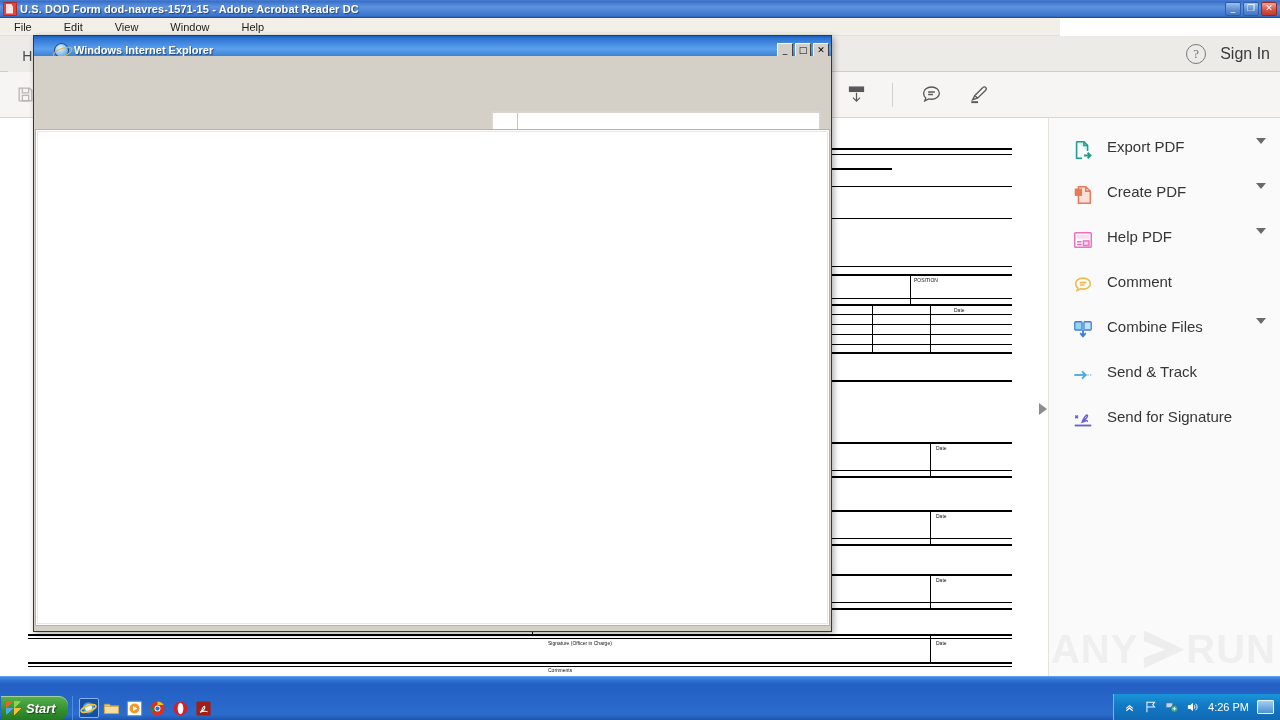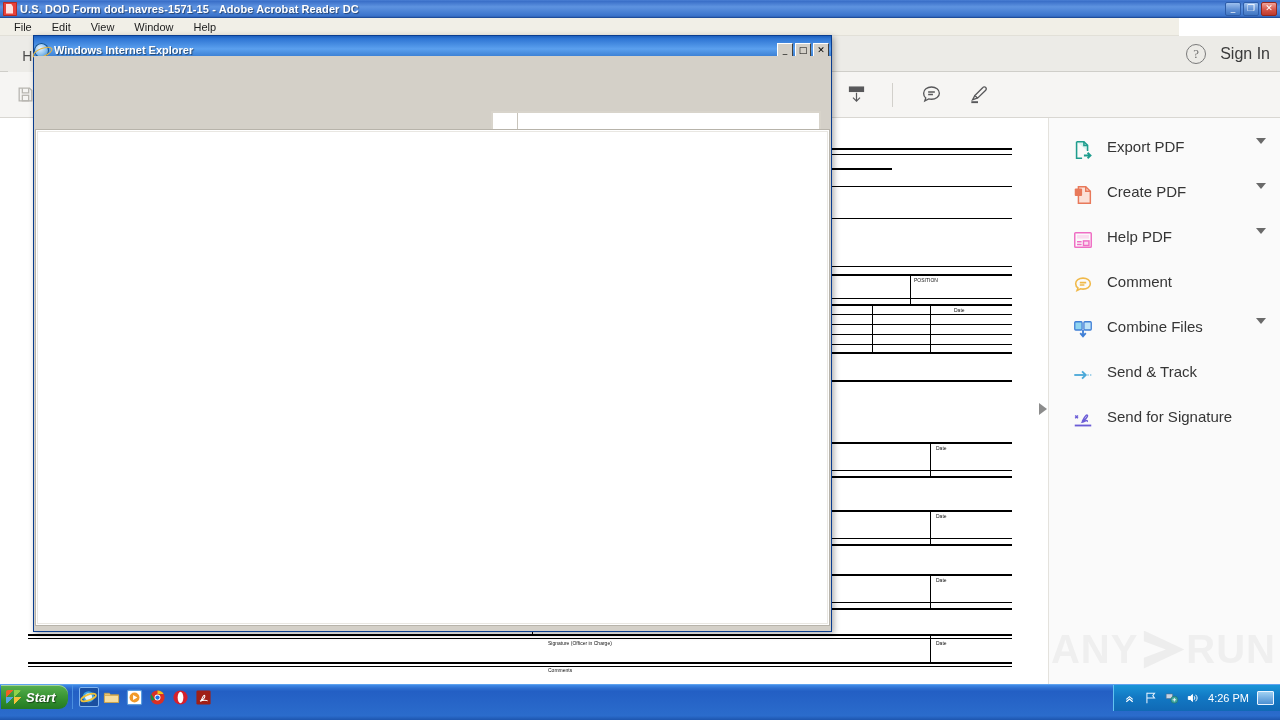--- a/index.html
+++ b/index.html
@@ -41,23 +41,23 @@
     width: 16px; height: 14px;
     background: linear-gradient(to bottom, #9dc0ee, #5f8fd4 55%, #4076c2);
     border: 1px solid #2d5ca8; border-radius: 2px;
     display: flex; align-items: center; justify-content: center;
     color: #fff; font-size: 9px; line-height: 1; font-family: "DejaVu Sans", sans-serif;
   }
   .winbtn.close { background: linear-gradient(to bottom, #f0a49b, #d6564a 55%, #bc3a2e); border-color: #94281f; }
 
   
   .ac-menubar {
-    position: absolute; left: 0; top: 18px; width: 1179px; height: 18px;
+    position: absolute; left: 0; top: 18px; width: 1060px; height: 18px;
     background: #f1efe7; display: flex; align-items: center;
-    padding-left: 6px; gap: 4px;
+    padding-left: 6px; gap: 16px;
     border-bottom: 1px solid #e2e0d8;
   }
   .ac-menubar .mi {
     font-size: 11px; color: #1c1c1c; padding: 1px 8px; white-space: nowrap;
   }
 
   
   .ac-tabstrip {
     position: absolute; left: 0; top: 36px; width: 1280px; height: 36px;
     background: #ecebe7; border-bottom: 1px solid #cfcec9;
@@ -201,21 +201,21 @@
   
   .iewin {
     position: absolute; left: 33px; top: 35px; width: 799px; height: 597px;
     background: #d4d0c8;
     border: 1px solid #0a3d8f;
     box-shadow: 2px 2px 6px rgba(0,0,0,.32);
   }
   .ie-title {
     height: 28px;
     background: linear-gradient(to bottom, #1c5fbd 0%, #2f76d4 10%, #5ba0ee 46%, #2a6ec6 88%, #1b5ab2 100%);
-    display: flex; align-items: center; padding: 0 2px 0 0;
+    display: flex; align-items: center; padding: 0 2px 0 20px;
   }
   .ie-title .ie-ic {
     width: 15px; height: 15px; margin-right: 5px; flex: 0 0 auto;
     border-radius: 50%;
     background: radial-gradient(circle at 40% 35%, #eaf4ff 0%, #8fc3ef 45%, #1d6fc0 100%);
     position: relative; box-shadow: inset 0 0 0 1px #0f4e92;
   }
   .ie-title .ie-ic::after {
     content: ""; position: absolute; left: -2px; top: 5px; width: 19px; height: 7px;
     border: 1.5px solid #e8b53c; border-radius: 50%;
@@ -242,23 +242,23 @@
     position: absolute; left: 1px; top: 73px; width: 795px; height: 497px;
     background: #ffffff; border: 1px solid #b7b3aa;
   }
   .ie-inner {
     position: absolute; left: 1px; top: 1px; right: 1px; bottom: 1px;
     background: #ffffff; border: 1px solid #e9e7e2;
   }
 
   
   .taskbar {
-    position: absolute; left: 0; bottom: 0; width: 1280px; height: 36px;
+    position: absolute; left: 0; bottom: 0; width: 1280px; height: 44px;
     background: linear-gradient(to bottom, #3f8ae8 0%, #2e6fd0 9%, #235fc4 18%, #2b6ccc 88%, #1d55ae 100%);
-    display: flex; align-items: flex-start;
+    display: flex; align-items: flex-end;
     border-top: 1px solid #5ea2ef;
   }
   .startbtn {
     height: 24px; margin: 0 4px 0 1px; padding: 0 12px 0 5px;
     background: linear-gradient(to bottom, #59b14f 0%, #3f9a39 40%, #2f8a2c 70%, #247a23 100%);
     border-radius: 0 9px 9px 0;
     display: flex; align-items: center; gap: 5px;
     box-shadow: inset 0 1px 0 rgba(255,255,255,.45);
   }
   .start-flag {

